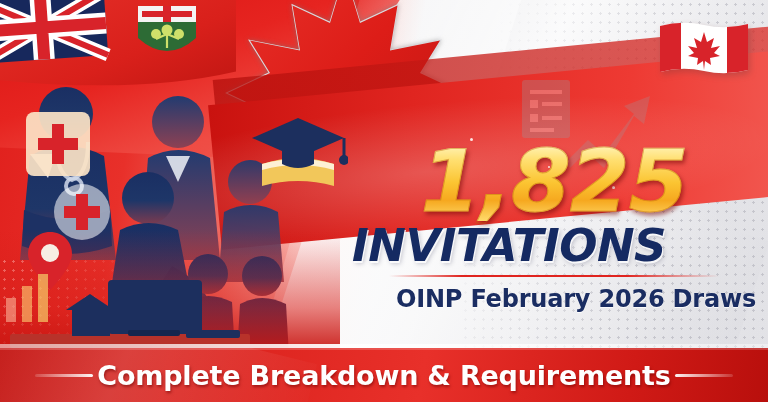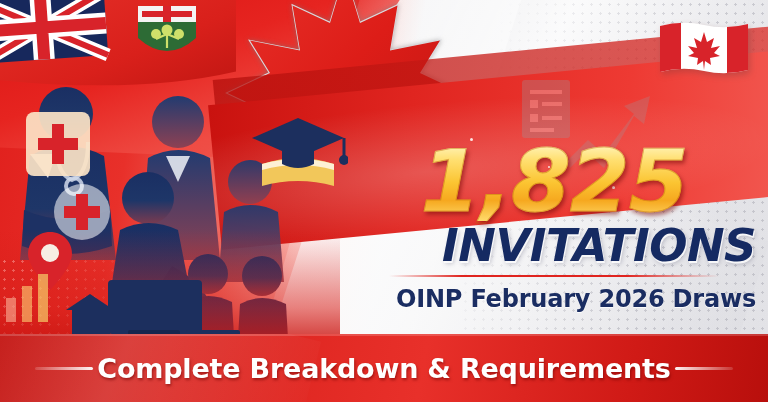--- a/index.html
+++ b/index.html
@@ -107,40 +107,40 @@
   .big-number {
     font-size:86px; line-height:.92; font-weight:800; font-style:italic;
     letter-spacing:-1px; text-align:center;
     background:linear-gradient(180deg,#fff6c4 0%,#ffe072 22%,#fbc431 52%,#f6a81f 74%,#ffdb6b 100%);
     -webkit-background-clip:text; background-clip:text; color:transparent;
     -webkit-text-stroke:1px rgba(190,110,10,.45);
     filter:drop-shadow(2px 3px 2px rgba(120,10,8,.55));
     font-family:"DejaVu Sans","Liberation Sans",sans-serif;
   }
   .invitations {
-    margin-top:2px; text-align:right;
+    margin-top:2px; text-align:left;
     font-size:45px; line-height:1; font-weight:800; font-style:italic;
     letter-spacing:-.5px; color:#152a62;
     text-shadow:1px 2px 0 rgba(255,255,255,.85), 2px 3px 4px rgba(60,60,90,.25);
     font-family:"DejaVu Sans","Liberation Sans",sans-serif;
   }
   .rule {
     margin:7px auto 0; width:330px; height:2px;
     background:linear-gradient(90deg,rgba(225,40,30,0),#e0241f 22%,#e0241f 72%,rgba(225,40,30,0));
   }
   .subtitle {
     margin-top:8px; text-align:right;
     font-size:24px; font-weight:700; color:#1a2d62; letter-spacing:-.2px;
     font-family:"DejaVu Sans","Liberation Sans",sans-serif;
     text-shadow:0 1px 0 rgba(255,255,255,.8);
   }
 
   
   .bottombar {
-    position:absolute; left:0; bottom:0; width:100%; height:68px;
+    position:absolute; left:0; bottom:0; width:100%; height:54px;
     background:linear-gradient(100deg,#c2110e 0%,#d9201b 22%,#e8302a 55%,#d01a16 82%,#b80f0c 100%);
     display:flex; align-items:center; justify-content:center; gap:4px;
     box-shadow:inset 0 2px 0 rgba(255,255,255,.18);
     overflow:hidden;
   }
   .bottombar .sheen {
     position:absolute; left:-10%; top:-60%; width:50%; height:240%;
     background:linear-gradient(100deg,rgba(255,255,255,0),rgba(255,255,255,.16),rgba(255,255,255,0));
     transform:rotate(14deg);
   }

